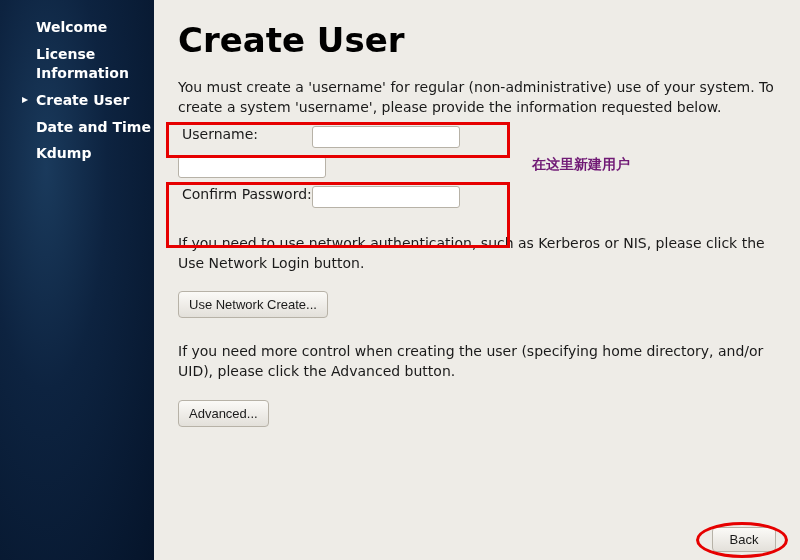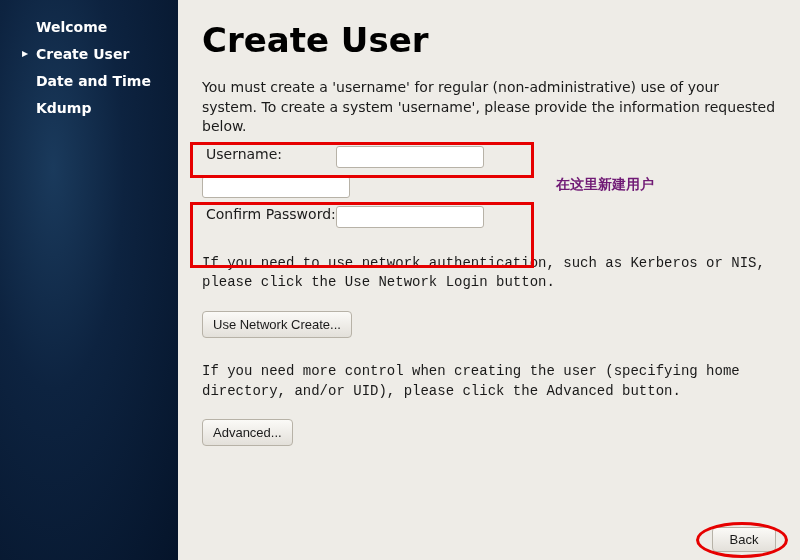--- a/index.html
+++ b/index.html
@@ -5,21 +5,21 @@
     * { box-sizing: border-box; margin: 0; padding: 0; }
     body {
       width: 800px;
       height: 560px;
       font-family: "DejaVu Sans", "Liberation Sans", sans-serif;
       overflow: hidden;
       display: flex;
       position: relative;
     }
     .sidebar {
-      width: 178px;
+      width: 154px;
       height: 100%;
       background: radial-gradient(ellipse at 30% 30%, #1a3a5c 0%, #0d2340 40%, #05142a 100%);
       padding: 14px 0 0 36px;
       color: #ffffff;
       font-size: 14px;
       position: relative;
     }
     .sidebar-item {
       font-weight: bold;
       line-height: 1.35;
@@ -97,21 +97,20 @@
       position: absolute;
       left: 354px;
       top: 30px;
       color: #701a75;
       font-weight: bold;
       font-size: 14px;
     }
     .info-text {
       line-height: 1.4;
       margin-bottom: 18px;
-      font-family: Liberation Mono, monospace;
     }
     .std-button {
       background: linear-gradient(#fbfaf7, #e3e0da);
       border: 1px solid #b7b2a7;
       border-radius: 4px;
       padding: 5px 10px;
       font-size: 13px;
       cursor: pointer;
       color: #1a1a1a;
     }
@@ -139,20 +138,23 @@
       bottom: 2px;
       pointer-events: none;
     }
   </style>
 </head>
 <body>
 
 <div class="sidebar">
   <div class="sidebar-item">
     <span>Welcome</span>
+  </div>
+  <div class="sidebar-item">
+    <span>License Information</span>
   </div>
   <div class="sidebar-item current">
     <span>Create User</span>
   </div>
   <div class="sidebar-item">
     <span>Date and Time</span>
   </div>
   <div class="sidebar-item">
     <span>Kdump</span>
   </div>

